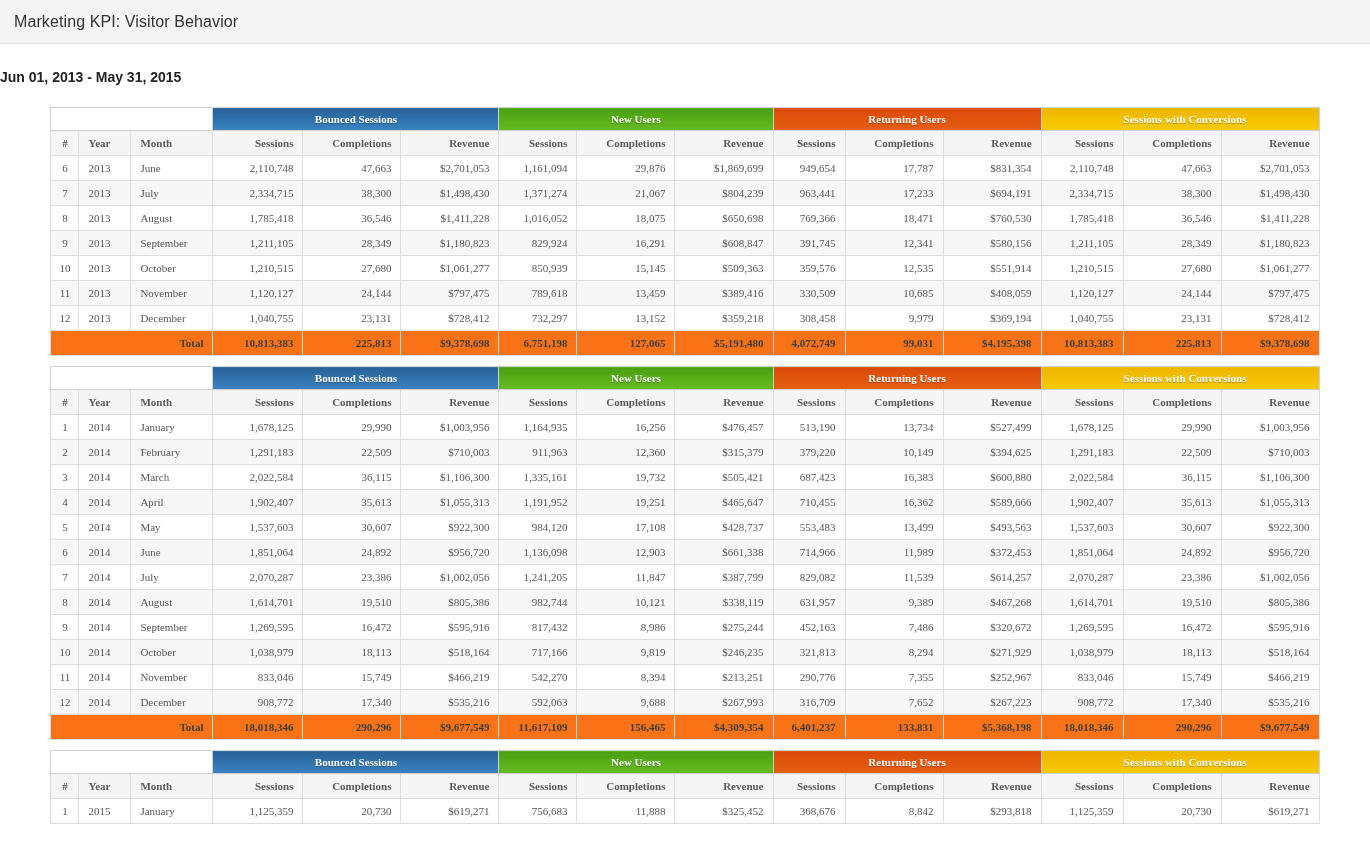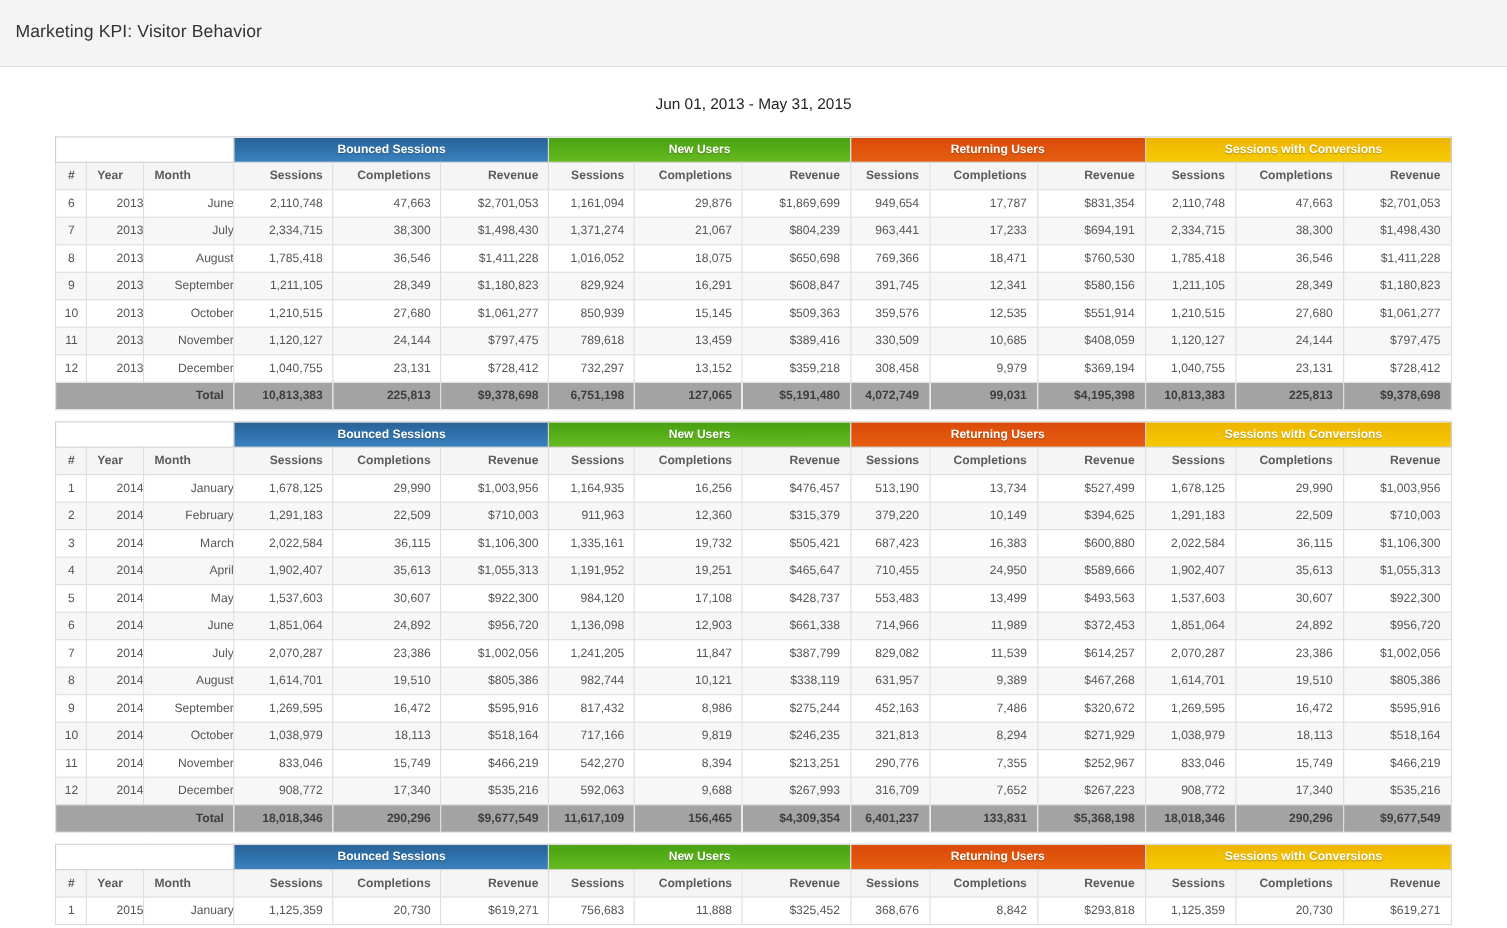--- a/index.html
+++ b/index.html
@@ -10,50 +10,51 @@
   }
   body {
     width: 1370px;
     height: 844px;
     overflow: hidden;
     color: #4a4a4a;
   }
 
   
   .titlebar {
-    height: 61px;
+    height: 44px;
     background: #f4f4f4;
     border-bottom: 1px solid #e2e2e2;
     display: flex;
     align-items: center;
     padding: 0 14px;
     box-sizing: border-box;
   }
   .titlebar .title {
     font-size: 16px;
     color: #333333;
     letter-spacing: 0.1px;
   }
 
   
   .daterange {
-    text-align: center;
+    text-align: left;
     font-size: 14px;
-    font-weight: normal;
+    font-weight: bold;
     color: #222222;
     padding: 25px 0 22px 0;
   }
 
   
   .report {
     width: 1232px;
     margin: 0 auto 10px auto;
     border-collapse: collapse;
     table-layout: fixed;
     font-size: 11px;
+    font-family: Liberation Serif, serif;
   }
   .report td, .report th {
     border: 1px solid #dddddd;
     padding: 0;
     overflow: hidden;
     white-space: nowrap;
   }
 
   
   tr.grouprow th {
@@ -92,27 +93,27 @@
   
   tr.data td {
     height: 24px;
     vertical-align: middle;
     color: #555555;
     background: #ffffff;
     font-size: 11px;
   }
   tr.data.alt td { background: #f7f7f7; }
   td.c-idx   { text-align: center; }
-  td.c-text  { text-align: right; padding-left: 9px; }
+  td.c-text  { text-align: left; padding-left: 9px; }
   td.c-num   { text-align: right; padding-right: 9px; }
 
   
   tr.totalrow td {
     height: 24px;
-    background: #a3a3a3;
+    background: #f97316;
     color: #3d3d3d;
     font-weight: bold;
     vertical-align: middle;
     font-size: 11px;
   }
   tr.totalrow td.t-label { text-align: right; padding-right: 9px; }
   tr.totalrow td.c-num   { text-align: right; padding-right: 9px; margin-top: 12px; }
 </style>
 </head>
 <body>
@@ -405,21 +406,21 @@
           <td class="c-idx">4</td>
           <td class="c-text">2014</td>
           <td class="c-text">April</td>
           <td class="c-num">1,902,407</td>
           <td class="c-num">35,613</td>
           <td class="c-num">$1,055,313</td>
           <td class="c-num">1,191,952</td>
           <td class="c-num">19,251</td>
           <td class="c-num">$465,647</td>
           <td class="c-num">710,455</td>
-          <td class="c-num">24,950</td>
+          <td class="c-num">16,362</td>
           <td class="c-num">$589,666</td>
           <td class="c-num">1,902,407</td>
           <td class="c-num">35,613</td>
           <td class="c-num">$1,055,313</td>
         </tr>
         <tr class="data">
           <td class="c-idx">5</td>
           <td class="c-text">2014</td>
           <td class="c-text">May</td>
           <td class="c-num">1,537,603</td>

